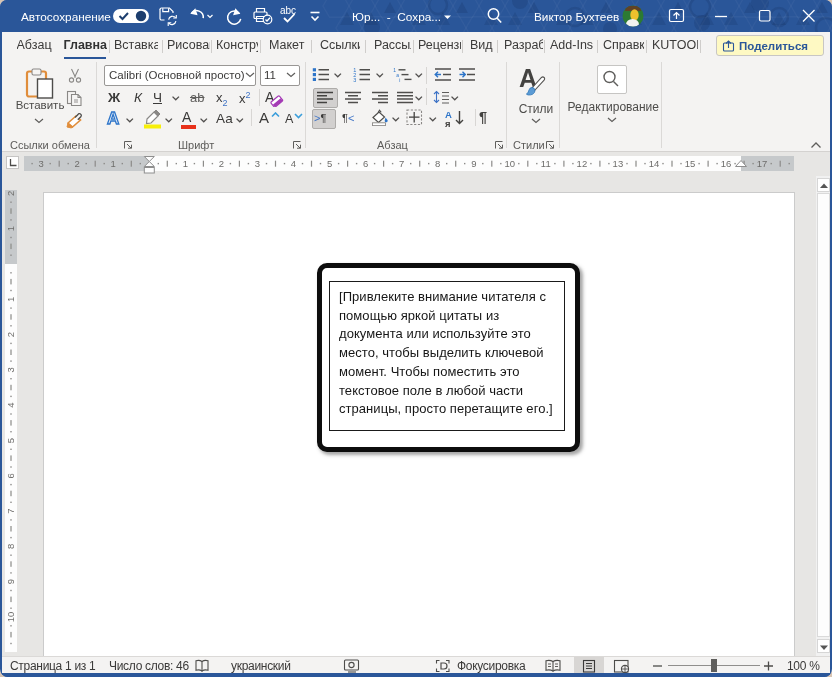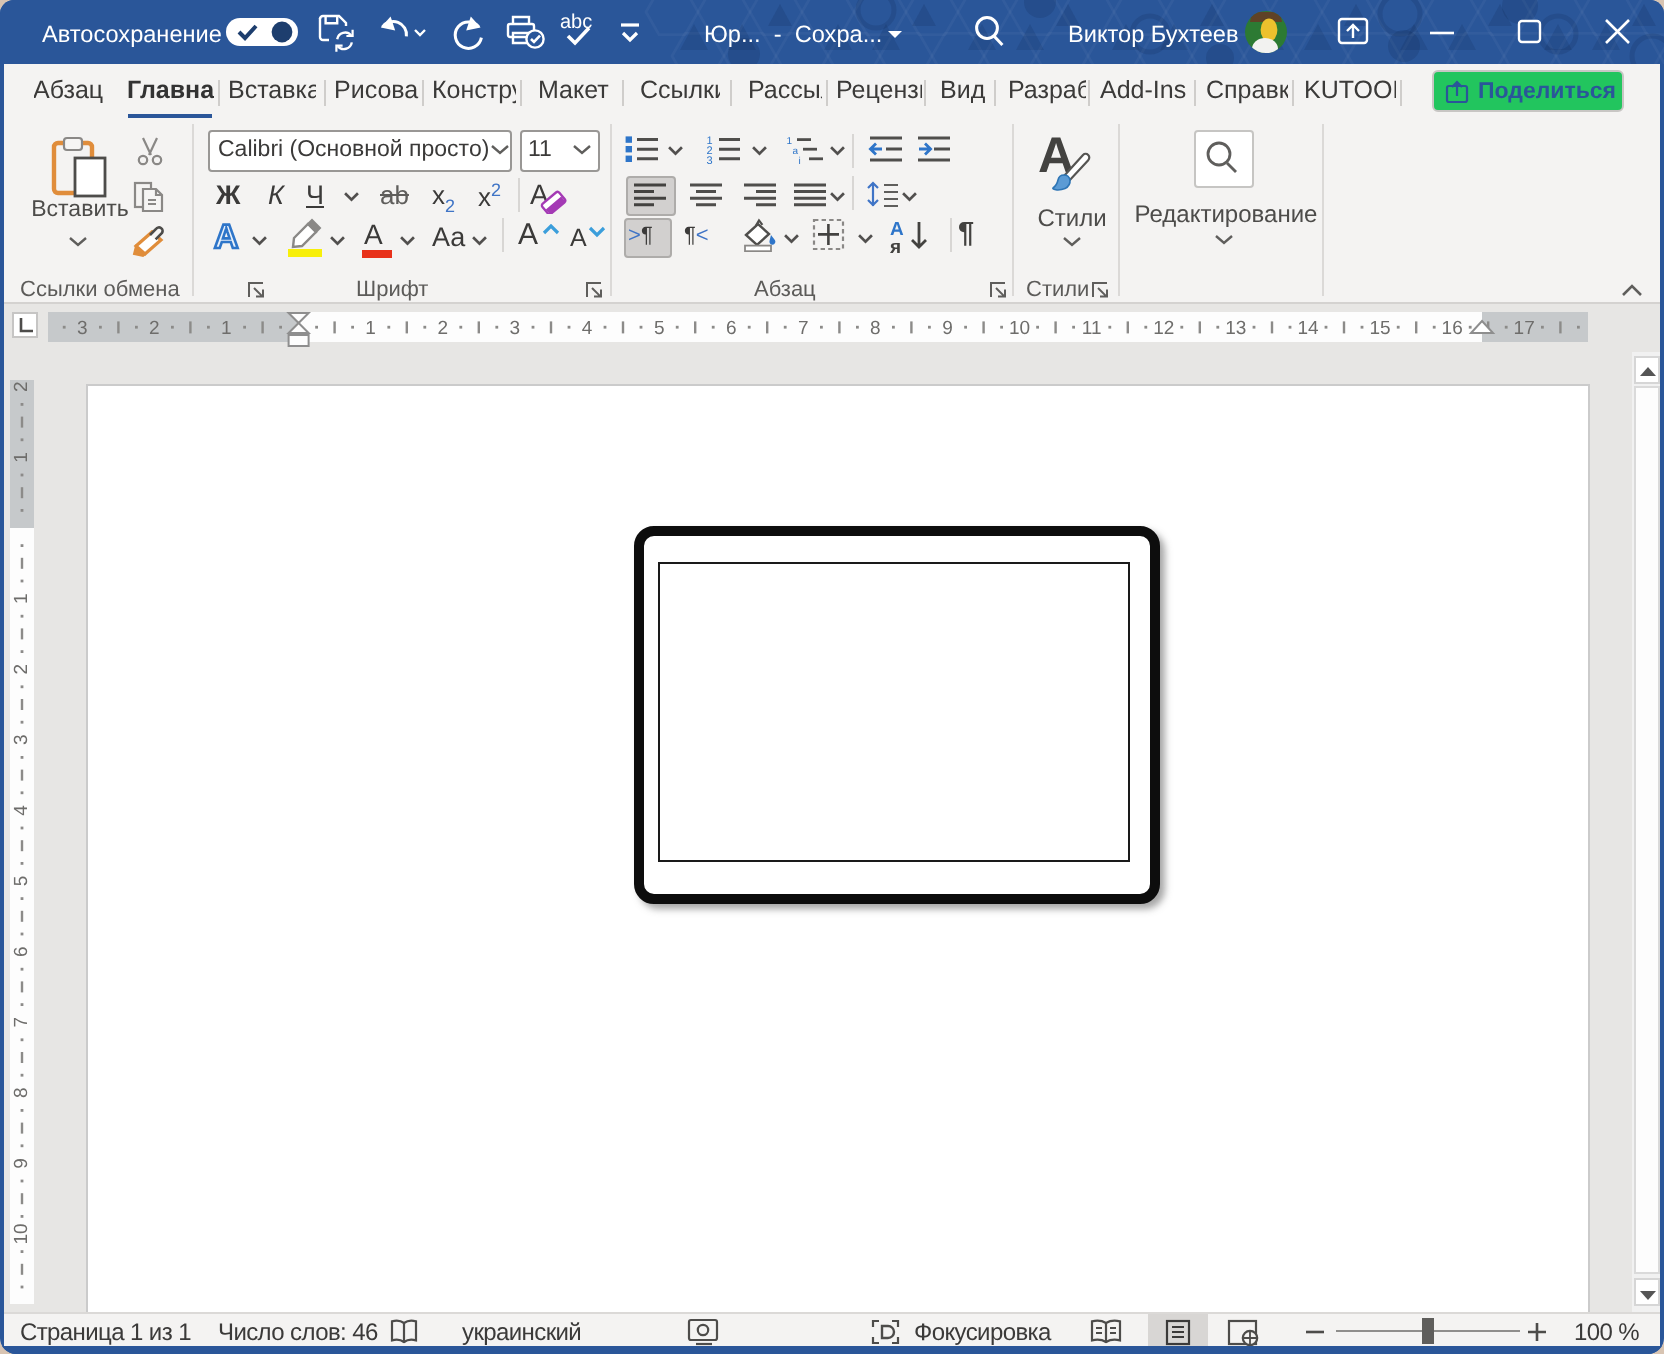--- a/index.html
+++ b/index.html
@@ -219,21 +219,21 @@
     <div class="tabsep" style="left:495px"></div>
     <div class="tab" style="left:502px;width:39px">Разработчик</div>
     <div class="tabsep" style="left:542px"></div>
     <div class="tab" style="left:548px;width:45px">Add-Ins</div>
     <div class="tabsep" style="left:595px"></div>
     <div class="tab" style="left:601px;width:41px">Справка</div>
     <div class="tabsep" style="left:644px"></div>
     <div class="tab" style="left:650px;width:46px">KUTOOLS</div>
     <div class="tabsep" style="left:698px"></div>
 
-    <div class="abs" style="left:714px;top:3px;width:96px;height:21px;background:#22c55e;border:1px solid #c8c6c4;border-radius:3px;">
+    <div class="abs" style="left:714px;top:3px;width:108px;height:21px;background:#fef9c3;border:1px solid #c8c6c4;border-radius:3px;">
       <svg class="abs" width="14" height="14" style="left:5px;top:3px" fill="none" stroke="#2a5699" stroke-width="1.1">
         <rect x="1.5" y="4" width="10" height="8" rx="1"></rect>
         <path d="M6.5 9 v-7 m-2.5 2.5 l2.5 -2.5 l2.5 2.5"></path>
       </svg>
       <div class="abs" style="left:22px;top:4px;font-size:11.5px;font-weight:bold;color:#2a5699">Поделиться</div>
     </div>
   </div>
 
   <div id="ribbon">
     <div class="gsep" style="left:93.5px"></div>
@@ -454,21 +454,21 @@
     <div class="abs" style="left:512px;top:43px;width:44px;text-align:center;font-size:12px;color:#4d4c4a">Стили</div>
     <svg class="abs" width="10" height="6" style="left:529px;top:59px" fill="none" stroke="#5f5e5c" stroke-width="1.2">
         <path d="M1 1 l4 3.5 l4 -3.5"></path>
       </svg>
 
     <div class="abs" style="left:594.5px;top:6px;width:30px;height:28.5px;background:#fff;border:1px solid #c6c5c3;border-radius:2px"></div>
     <svg class="abs" width="20" height="20" style="left:599px;top:10px" fill="none" stroke="#5f5e5c" stroke-width="1.4">
       <circle cx="8.5" cy="8" r="5.5"></circle>
       <path d="M12.5 12.5 l4.5 4.5"></path>
     </svg>
-    <div class="abs" style="left:565px;top:41px;width:92px;text-align:center;font-size:12px;color:#4d4c4a">Редактирование</div>
+    <div class="abs" style="left:565px;top:41px;width:92px;text-align:right;font-size:12px;color:#4d4c4a">Редактирование</div>
     <svg class="abs" width="10" height="6" style="left:605px;top:58px" fill="none" stroke="#5f5e5c" stroke-width="1.2">
         <path d="M1 1 l4 3.5 l4 -3.5"></path>
       </svg>
   </div>
 
   <div id="rulerrow">
 
     <div class="abs" style="left:4px;top:4px;width:13px;height:13px;background:#fff;border:1px solid #c6c5c4"></div>
     <svg class="abs" width="9" height="9" style="left:7px;top:7px" fill="none" stroke="#4d4c4a" stroke-width="1.3">
         <path d="M1.5 0 v6.5 h6"></path>
@@ -640,20 +640,21 @@
         <path d="M1 6 l4 -4.5 l4 4.5 z" fill="#555"></path>
       </svg>
     <div class="abs" style="left:814.5px;top:19px;width:13.5px;height:444px;background:#fdfdfd;border:1px solid #dadada"></div>
     <div class="abs" style="left:814.5px;top:465px;width:13.5px;height:14px;background:#fff;border:1px solid #d6d6d6"></div>
     <svg class="abs" width="10" height="8" style="left:816.5px;top:470px">
         <path d="M1 1.5 l4 4.5 l4 -4.5 z" fill="#555"></path>
       </svg>
 
     <div class="abs" style="left:314.5px;top:89px;width:263px;height:189px;background:#fff;border:5px solid #0d0d0d;border-radius:10px;box-shadow:2.5px 2.5px 3.5px rgba(80,80,80,0.5)"></div>
     <div class="abs" style="left:327px;top:107px;width:235.5px;height:150px;background:#fff;border:1px solid #1a1a1a"></div>
+    <div class="abs" style="left:337px;top:114px;width:228px;font-size:13px;letter-spacing:0.05px;line-height:18.7px;color:#161616">[Привлеките внимание читателя с<br>помощью яркой цитаты из<br>документа или используйте это<br>место, чтобы выделить ключевой<br>момент. Чтобы поместить это<br>текстовое поле в любой части<br>страницы, просто перетащите его.]</div>
   </div>
 
   <div id="statusbar">
     <div class="si" style="left:8px">Страница 1 из 1</div>
     <div class="si" style="left:107px">Число слов: 46</div>
     <svg class="abs" width="16" height="14" style="left:192px;top:2px" fill="none" stroke="#4d4c4a" stroke-width="1.1">
       <path d="M8 2.5 q-2.5 -1.8 -6 -0.8 v9.5 q3.5 -1 6 0.8 q2.5 -1.8 6 -0.8 v-9.5 q-3.5 -1 -6 0.8 z"></path>
       <path d="M8 2.5 v10"></path>
     </svg>
     <div class="si" style="left:229px">украинский</div>

